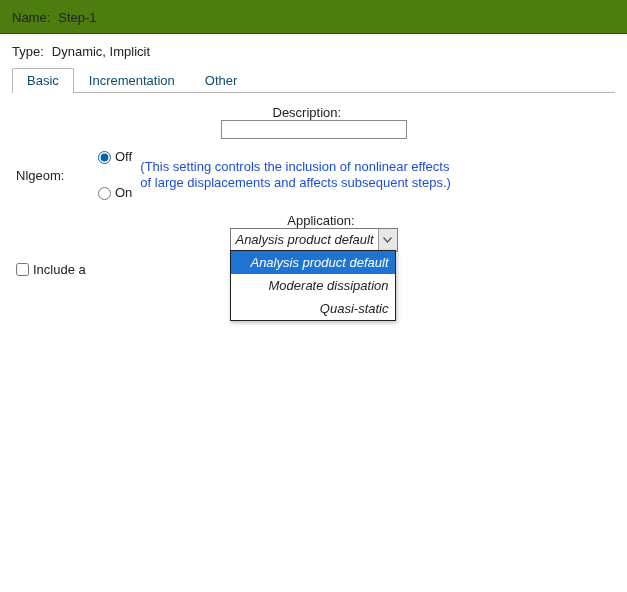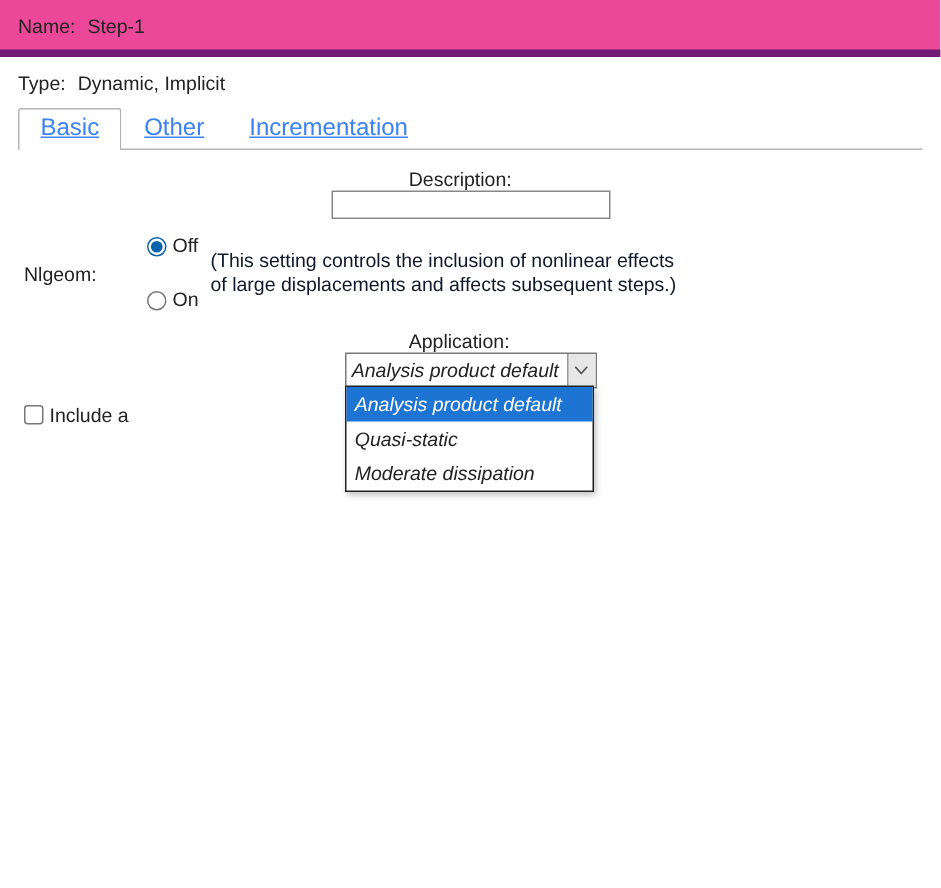--- a/index.html
+++ b/index.html
@@ -8,23 +8,23 @@
     font-family: "Segoe UI", Tahoma, sans-serif;
     font-size: 13px;
     color: #222;
     background: #fff;
     width: 627px;
     height: 592px;
     box-sizing: border-box;
     overflow: hidden;
   }
   .header-strip {
-    background: #ec4899;
+    background: #4d7c0f;
     padding: 6px 12px 4px 12px;
-    border-bottom: 5px solid #701a75;
+    border-bottom: 1px solid #701a75;
   }
   .main {
     padding: 6px 12px;
   }
   .row {
     display: flex;
     align-items: center;
     margin: 4px 0;
   }
   .lbl {
@@ -34,29 +34,28 @@
     margin-left: 2px;
   }
   
   .tabbar {
     display: flex;
     border-bottom: 1px solid #b5b5b5;
     margin-top: 8px;
   }
   .tab {
     padding: 4px 14px 5px 14px;
-    font-size: 16px;
-    color: #3b82f6;
+    font-size: 13px;
+    color: #0c4a6e;
     border: 1px solid transparent;
     border-bottom: none;
     cursor: default;
     position: relative;
     top: 1px;
     background: transparent;
-    text-decoration: underline;
   }
   .tab.active {
     border-color: #b5b5b5;
     background: #fff;
     border-top-left-radius: 2px;
     border-top-right-radius: 2px;
   }
   .tab-content {
     padding: 12px 4px 4px 4px;
     position: relative;
@@ -106,21 +105,21 @@
     gap: 4px;
     line-height: 16px;
   }
   .radio-item input[type="radio"] {
     accent-color: #0a64ad;
     margin: 0;
   }
   .nlgeom-note {
     font-size: 13px;
     line-height: 16px;
-    color: #0f172a;
+    color: #1d4ed8;
   }
   
   .combo-wrap {
     position: relative;
     font-style: italic;
   }
   .combo {
     display: flex;
     align-items: stretch;
     border: 1px solid #7a7a7a;
@@ -189,22 +188,22 @@
 </div>
 
 <div class="main">
   <div class="row">
     <span class="lbl">Type:</span>
     <span class="val">Dynamic, Implicit</span>
   </div>
 
   <div class="tabbar">
     <div class="tab active">Basic</div>
+    <div class="tab">Incrementation</div>
     <div class="tab">Other</div>
-    <div class="tab">Incrementation</div>
   </div>
 
   <div class="tab-content">
 
     <div class="form-row">
       <label class="field-label">Description:</label>
       <input type="text" class="full" value="" style="">
     </div>
 
 
@@ -219,37 +218,37 @@
           <input type="radio" name="nlgeom" style="">
           <span>On</span>
         </label>
       </div>
       <div class="nlgeom-note">
         <span>(This setting controls the inclusion of nonlinear effects</span><br>
         <span>of large displacements and affects subsequent steps.)</span>
       </div>
     </div>
 
-    <div class="form-row" style="margin-bottom:0;">
+    <div class="form-row" style="margin-bottom:0;text-align:right;">
       <label class="field-label" style="width:82px;">Application:</label>
       <div class="combo-wrap">
         <div class="combo">
           <div class="combo-text">Analysis product default</div>
           <div class="combo-btn">
             <span>
               <svg width="9" height="6" viewBox="0 0 9 6">
                   <path d="M0.5 0.5 L4.5 5 L8.5 0.5" fill="none" stroke="#555" stroke-width="1.2"></path>
                 </svg>
             </span>
           </div>
         </div>
         <div class="dropdown-list">
           <div class="dropdown-item selected">Analysis product default</div>
+          <div class="dropdown-item">Moderate dissipation</div>
           <div class="dropdown-item">Quasi-static</div>
-          <div class="dropdown-item">Moderate dissipation</div>
         </div>
       </div>
     </div>
 
     <div class="check-row">
       <input type="checkbox" style="">
       <span>Include a</span>
     </div>
 
   </div>

